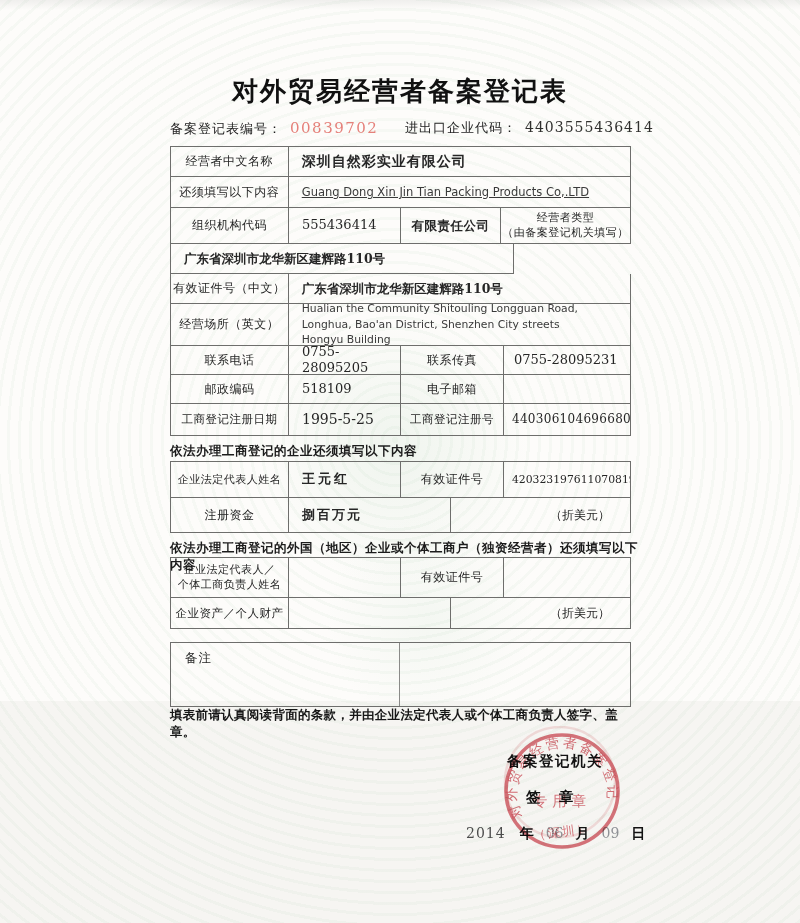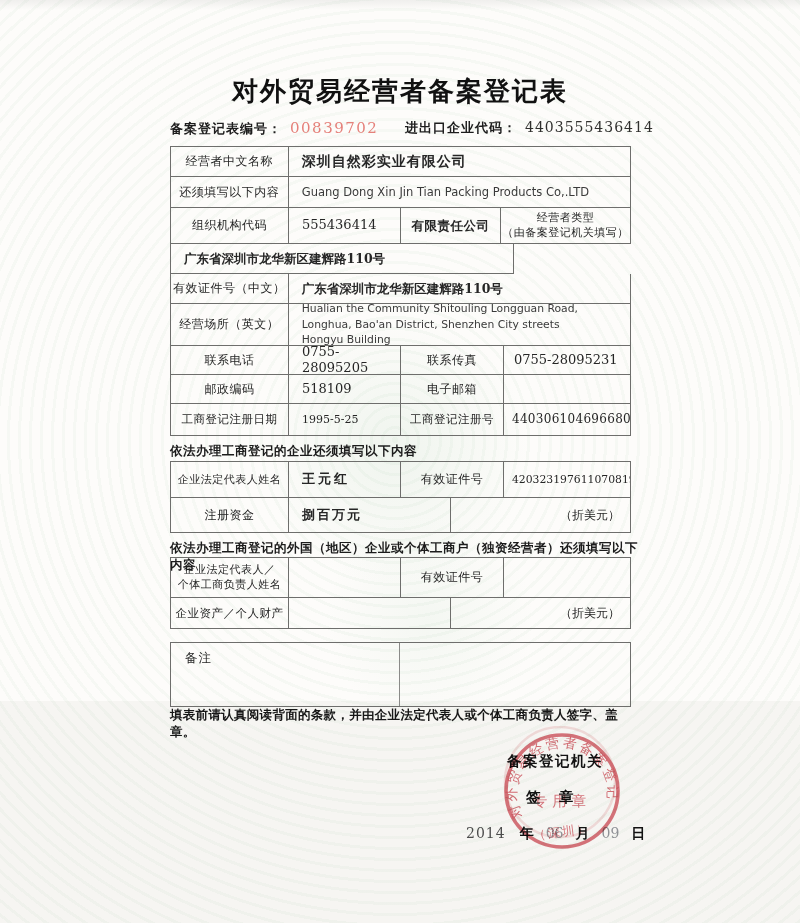--- a/index.html
+++ b/index.html
@@ -24,21 +24,21 @@
     background-image:
       radial-gradient(circle 180px at 395px 450px, rgba(140,190,150,.12), rgba(140,190,150,0) 75%),
       radial-gradient(circle 140px at 430px 620px, rgba(140,190,150,.08), rgba(140,190,150,0) 75%),
       repeating-radial-gradient(circle at 395px 440px, rgba(115,175,125,.05) 0 3px, rgba(0,0,0,0) 3px 11px);
   }
   .title{
     position:absolute;left:0;top:74px;width:800px;text-align:center;
     font-size:26px;font-weight:bold;letter-spacing:2px;color:#111;
   }
   .meta{position:absolute;top:119px;left:0;width:800px;font-size:13px;}
-  .meta .lab{font-weight:bold;color:#1d1d1d;letter-spacing:1px;}
+  .meta .lab{font-weight:normal;color:#1d1d1d;letter-spacing:1px;}
   .formno{position:absolute;left:170px;top:0;}
   .formno .num{
     font-family:"DejaVu Serif",serif;color:#e5807a;font-size:15px;
     letter-spacing:1.5px;margin-left:8px;
   }
   .entcode{position:absolute;left:405px;top:0;}
   .entcode .num{
     font-family:"DejaVu Serif",serif;color:#30302e;font-size:14px;
     letter-spacing:1px;margin-left:8px;
   }
@@ -50,21 +50,21 @@
     box-sizing:border-box;
     border-right:1px solid #6e6e6c;border-bottom:1px solid #6e6e6c;
     display:flex;align-items:center;
     font-size:12px;line-height:1.25;
     overflow:hidden;
   }
   .c-lab{justify-content:center;text-align:center;letter-spacing:.5px;color:#262626;}
   .c-val{justify-content:flex-start;padding-left:13px;}
   .serif{font-family:"DejaVu Serif",serif;}
   .bold{font-weight:bold;}
-  .right{justify-content:flex-end;padding-right:10px;}
+  .right{justify-content:flex-end;padding-right:20px;}
   .two-line{flex-direction:column;justify-content:center;}
   .two-line span{display:block;line-height:1.3;}
 
   .w-lab{width:118px;}
   .w-full{width:343px;}
   .w2{width:112px;}
   .w3{width:103px;}
   .w4{width:127px;}
   .w3b{width:130px;}
   .w4b{width:100px;}
@@ -120,21 +120,21 @@
     </div>
   </div>
 
   <div class="tbl" style="top:146px;">
     <div class="trow" style="height:30px;">
       <div class="cell c-lab w-lab">经营者中文名称</div>
       <div class="cell c-val w-full serif bold" style="font-size:14px;letter-spacing:1px;">深圳自然彩实业有限公司</div>
     </div>
     <div class="trow" style="height:31px;">
       <div class="cell c-lab w-lab">还须填写以下内容</div>
-      <div class="cell c-val w-full" style="font-size:11.5px;color:#3a3a3a;">Guang Dong Xin Jin Tian Packing Products Co,.LTD</div>
+      <div class="cell c-val w-full" style="font-size:11.5px;color:#3a3a3a;text-decoration:underline;">Guang Dong Xin Jin Tian Packing Products Co,.LTD</div>
     </div>
     <div class="trow" style="height:36px;">
       <div class="cell c-lab w-lab">组织机构代码</div>
       <div class="cell c-val w2 serif" style="font-size:13px;">555436414</div>
       <div class="cell c-lab w4b serif bold" style="font-size:12.5px;">有限责任公司</div>
       <div class="cell c-lab w3b two-line" style="font-size:11px;">
         <span>经营者类型</span>
         <span>（由备案登记机关填写）</span>
       </div>
     </div>
@@ -156,21 +156,21 @@
       <div class="cell c-val w4 serif" style="font-size:13px;padding-left:10px;">0755-28095231</div>
     </div>
     <div class="trow" style="height:29px;">
       <div class="cell c-lab w-lab">邮政编码</div>
       <div class="cell c-val w2 serif" style="font-size:13px;">518109</div>
       <div class="cell c-lab w3">电子邮箱</div>
       <div class="cell c-val w4"></div>
     </div>
     <div class="trow" style="height:32px;">
       <div class="cell c-lab w-lab" style="font-size:11.5px;">工商登记注册日期</div>
-      <div class="cell c-val w2 serif" style="font-size:11px;">1995-5-25</div>
+      <div class="cell c-val w2 serif" style="font-size:14px;">1995-5-25</div>
       <div class="cell c-lab w3" style="font-size:11.5px;">工商登记注册号</div>
       <div class="cell c-val w4 serif" style="font-size:12px;padding-left:8px;letter-spacing:.3px;">440306104696680</div>
     </div>
   </div>
 
   <div class="sec-head" style="top:443px;">依法办理工商登记的企业还须填写以下内容</div>
   <div class="tbl" style="top:461px;">
     <div class="trow" style="height:36px;">
       <div class="cell c-lab w-lab" style="font-size:11px;">企业法定代表人姓名</div>
       <div class="cell c-val w2 serif bold" style="font-size:13px;letter-spacing:3px;">王元红</div>

